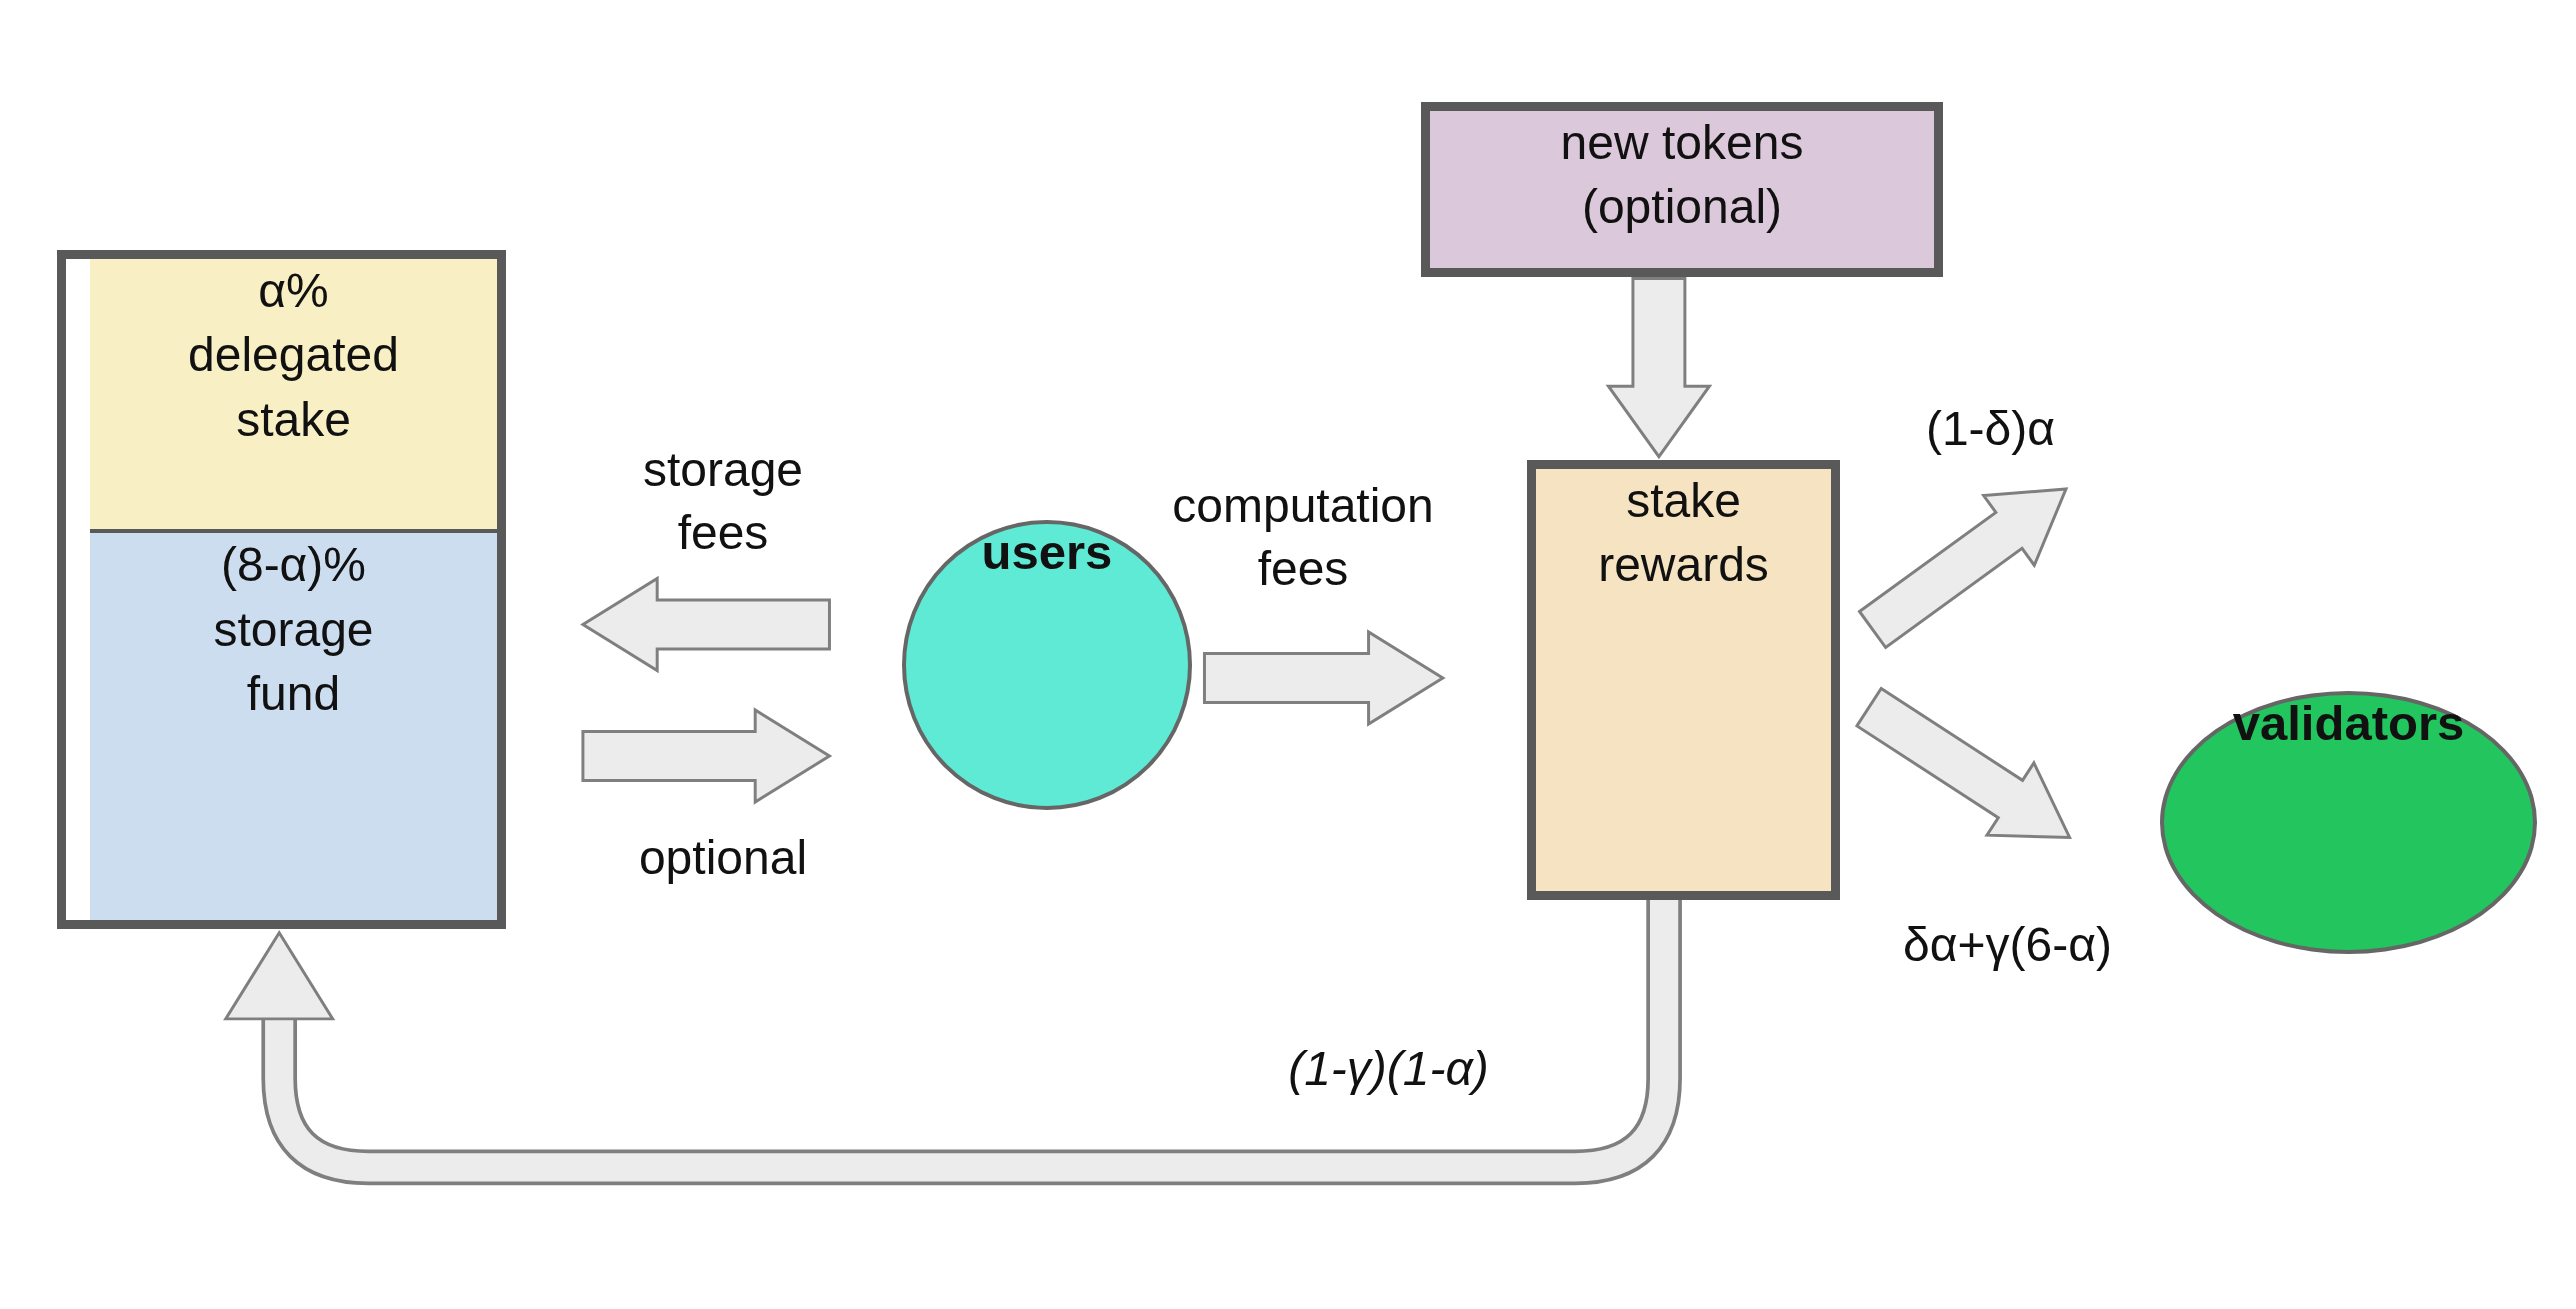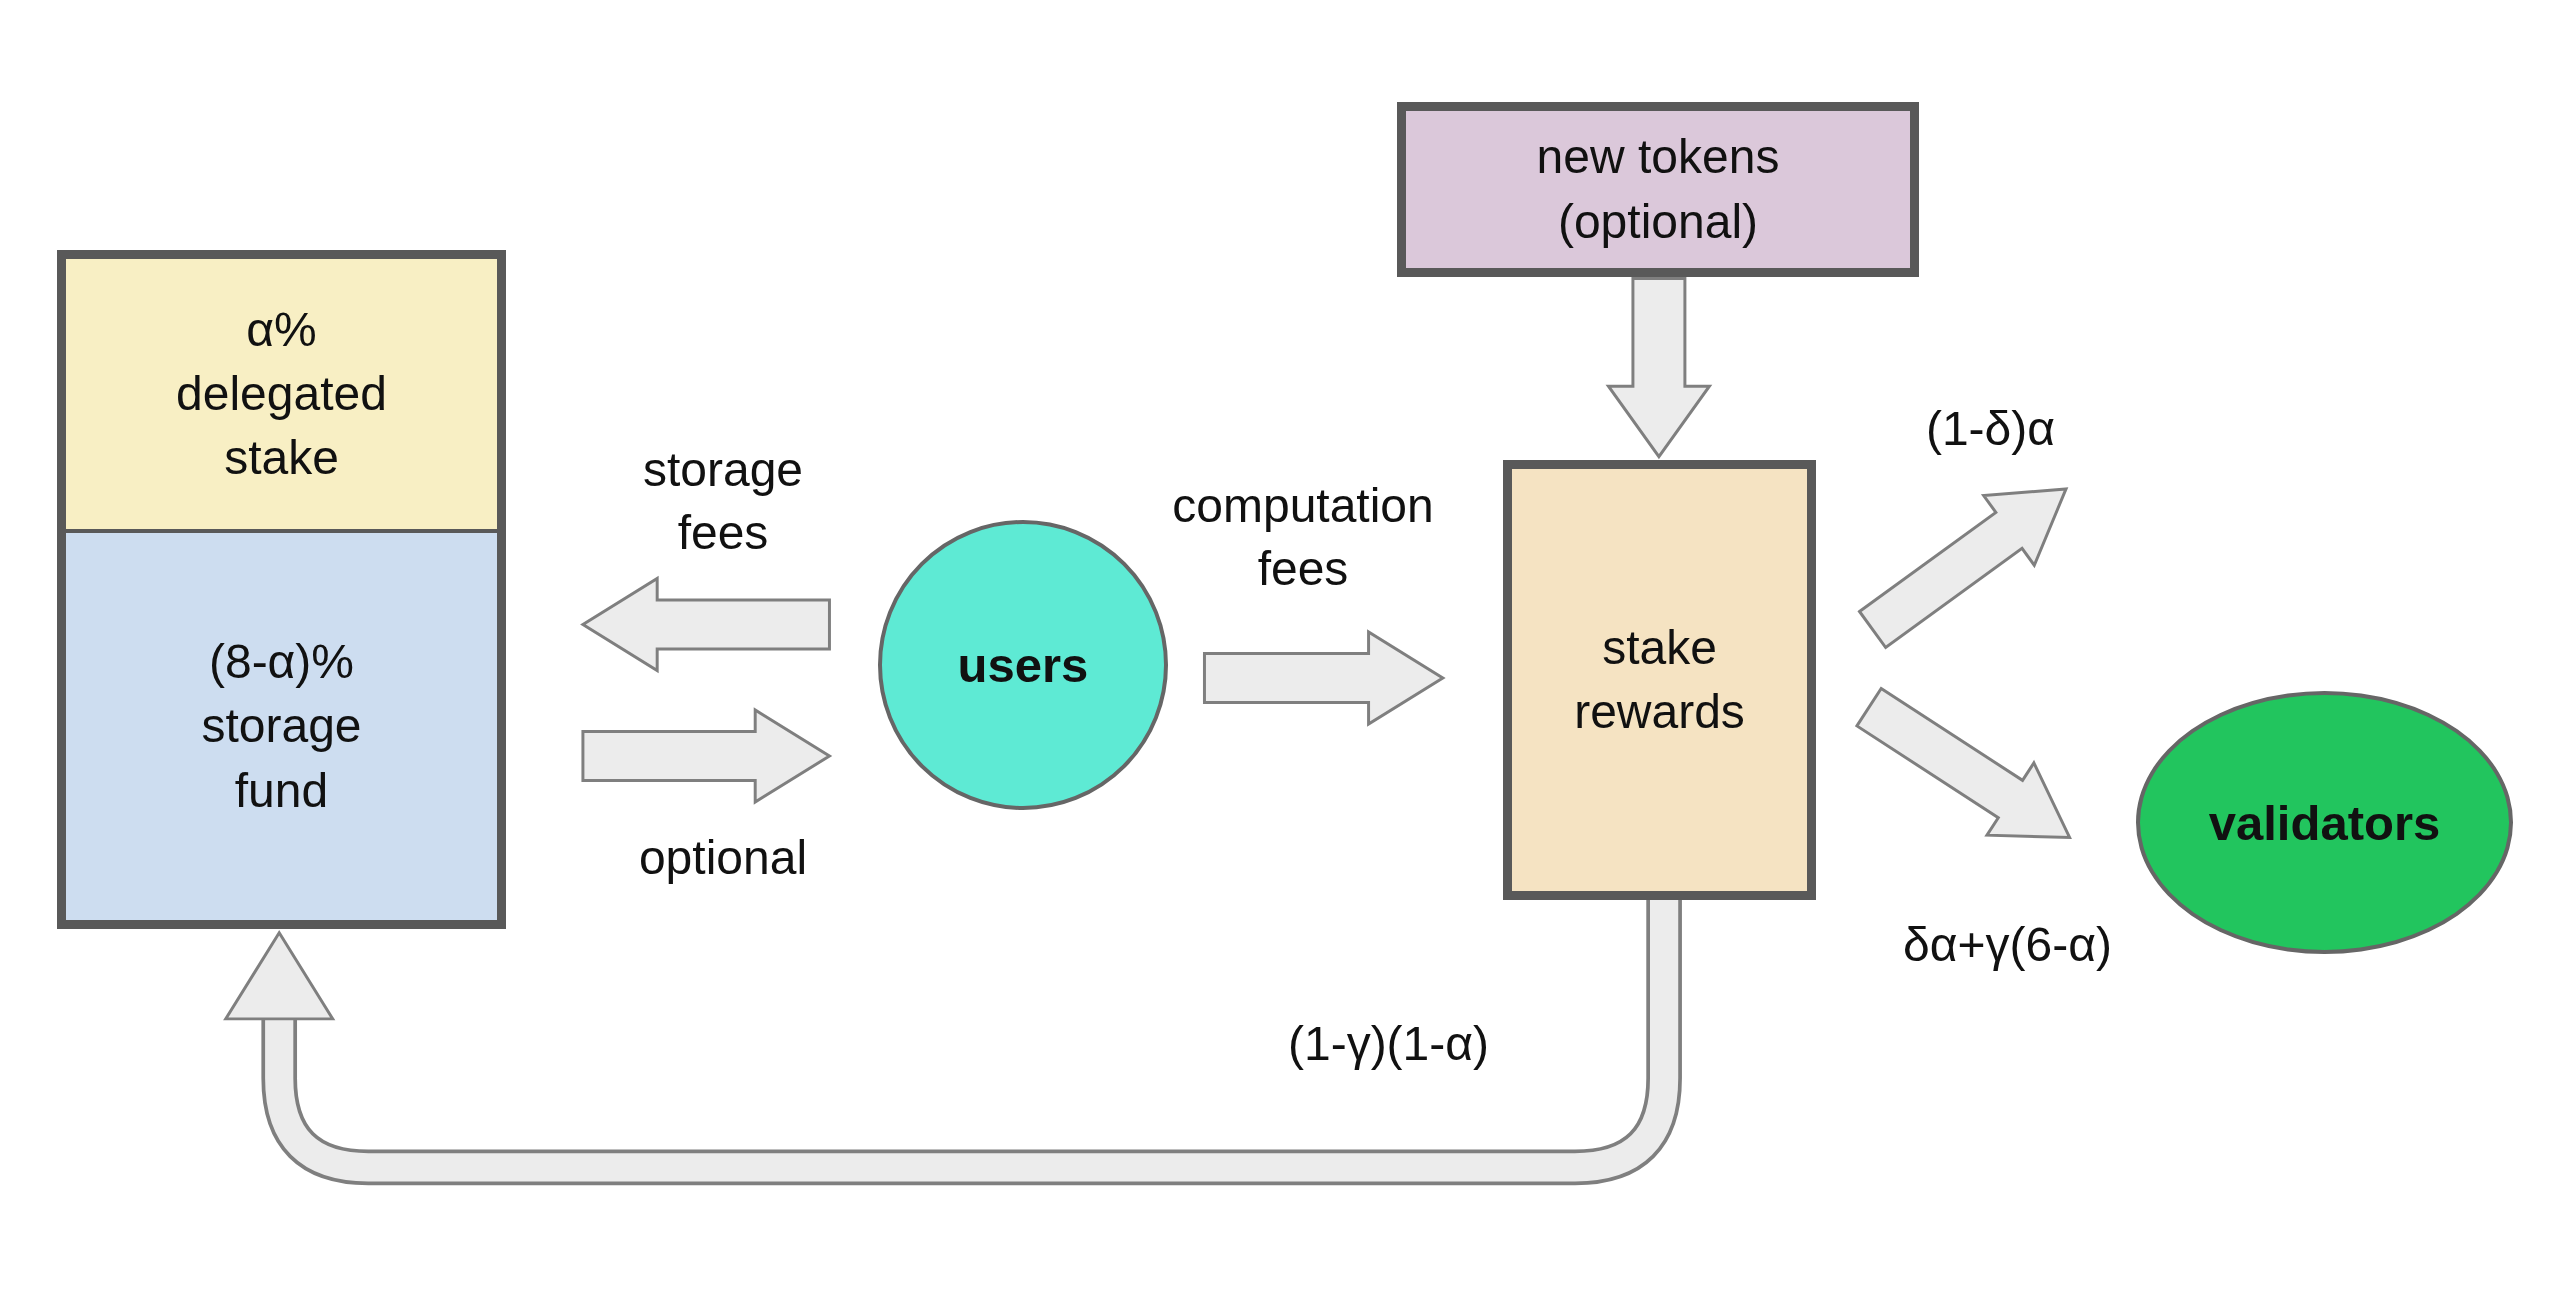--- a/index.html
+++ b/index.html
@@ -17,23 +17,24 @@
   svg.layer {
     position: absolute;
     left: 0; top: 0;
     z-index: 0;
   }
 
   .node, .label { position: absolute; z-index: 1; }
 
   .center {
     display: flex;
-    align-items: center;
+    align-items: flex-start;
     justify-content: center;
     text-align: center;
+    margin-left: 24px;
   }
 
   .multiline { white-space: pre-line; }
 
   .label {
     font-size: 48px;
     line-height: 1.32;
     text-align: center;
   }
 
@@ -93,21 +94,21 @@
     border: 4.5px solid #666;
     border-radius: 50%;
   }
 
   
   #storage-fees-label   { left: 500px;  top: 438px;  width: 446px; }
   #rebates-label        { left: 500px;  top: 826px; width: 446px; }
   #computation-fees-label { left: 1080px; top: 474px; width: 446px; }
   #to-delegators-label  { left: 1827px; top: 397px;  width: 327px; }
   #to-validators-label  { left: 1822px; top: 913px; width: 371px; }
-  #to-storage-fund-label{ left: 1203px; top: 1012px; width: 371px; }
+  #to-storage-fund-label{ left: 1203px; top: 1037px; width: 371px; font-style: italic; }
 
   .arrow-shape {
     fill: #ececec;
     stroke: #7f7f7f;
     stroke-width: 4px;
   }
   .pipe-casing { fill: none; stroke: #7f7f7f; stroke-width: 48px; }
   .pipe-fill   { fill: none; stroke: #ececec; stroke-width: 38px; }
 </style>
 </head>

